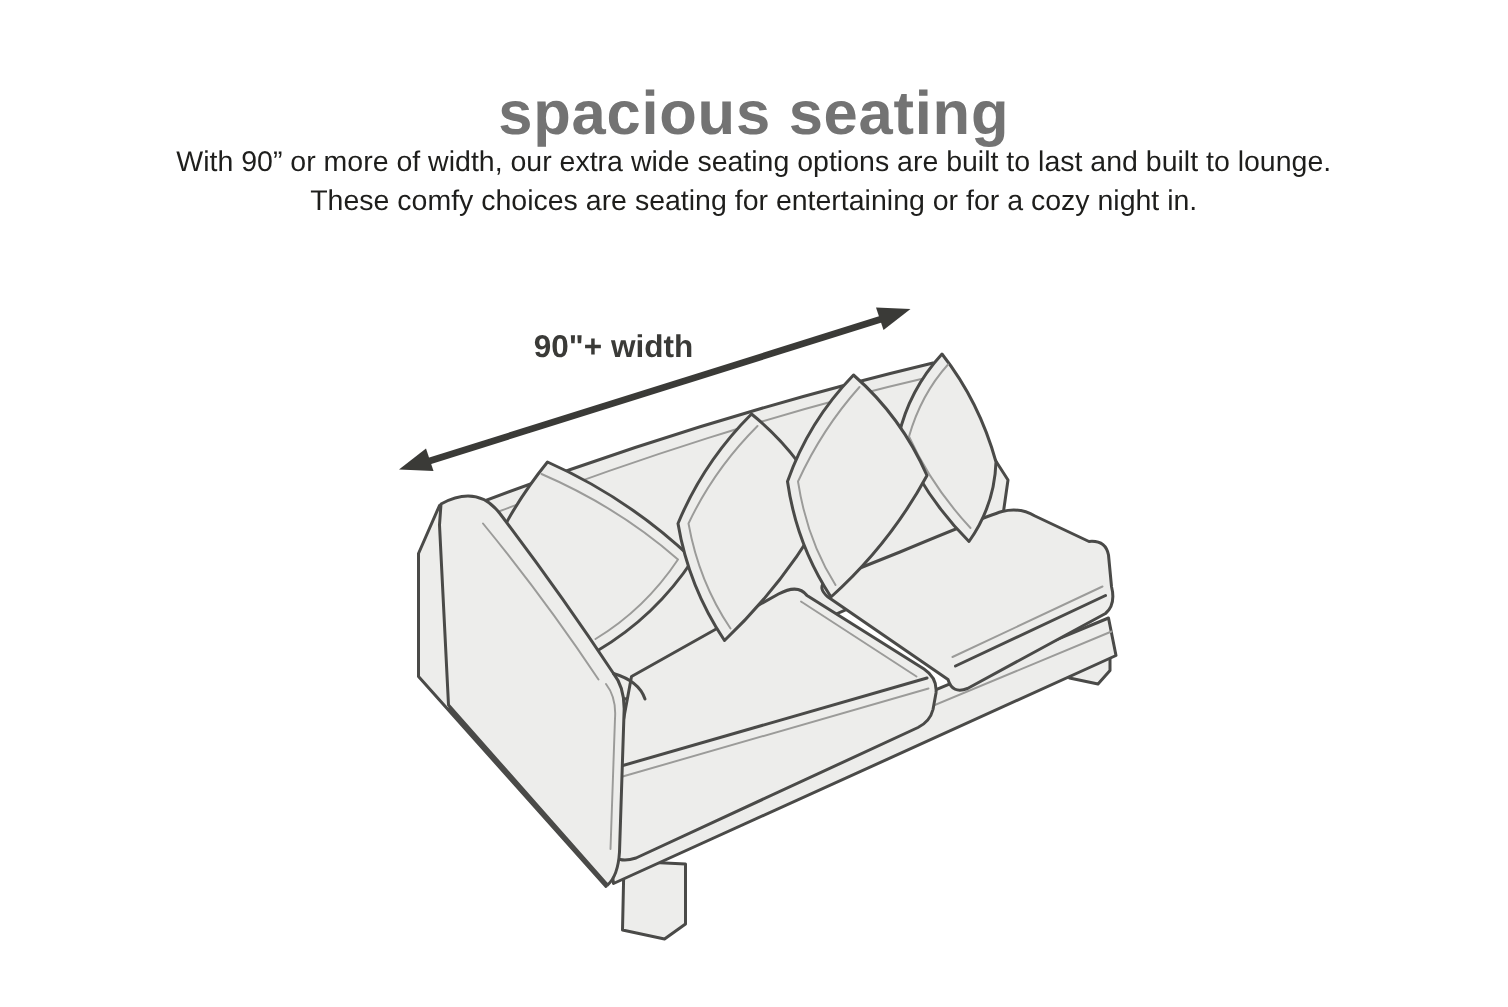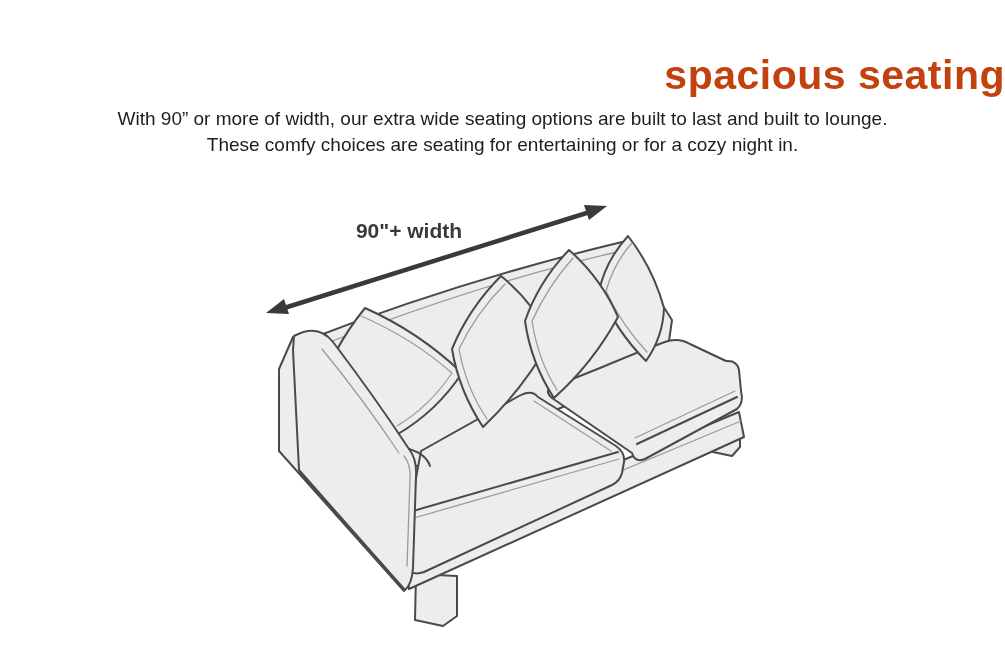--- a/index.html
+++ b/index.html
@@ -14,29 +14,29 @@
     background: #ffffff;
     overflow: hidden;
     font-family: "Liberation Sans", "DejaVu Sans", sans-serif;
   }
   .headline {
     position: absolute;
     top: 52px;
     left: 0;
     width: 100%;
     margin: 0;
-    text-align: right;
+    text-align: center;
     font-size: 41px;
     font-weight: bold;
     letter-spacing: 0.5px;
-    color: #c2410c;
+    color: #737373;
   }
   .description {
     position: absolute;
-    top: 106px;
+    top: 96px;
     left: 0;
     width: 100%;
     text-align: center;
     font-size: 19px;
     line-height: 26px;
     color: #1e1e1c;
   }
   .illustration {
     position: absolute;
     top: 0;

